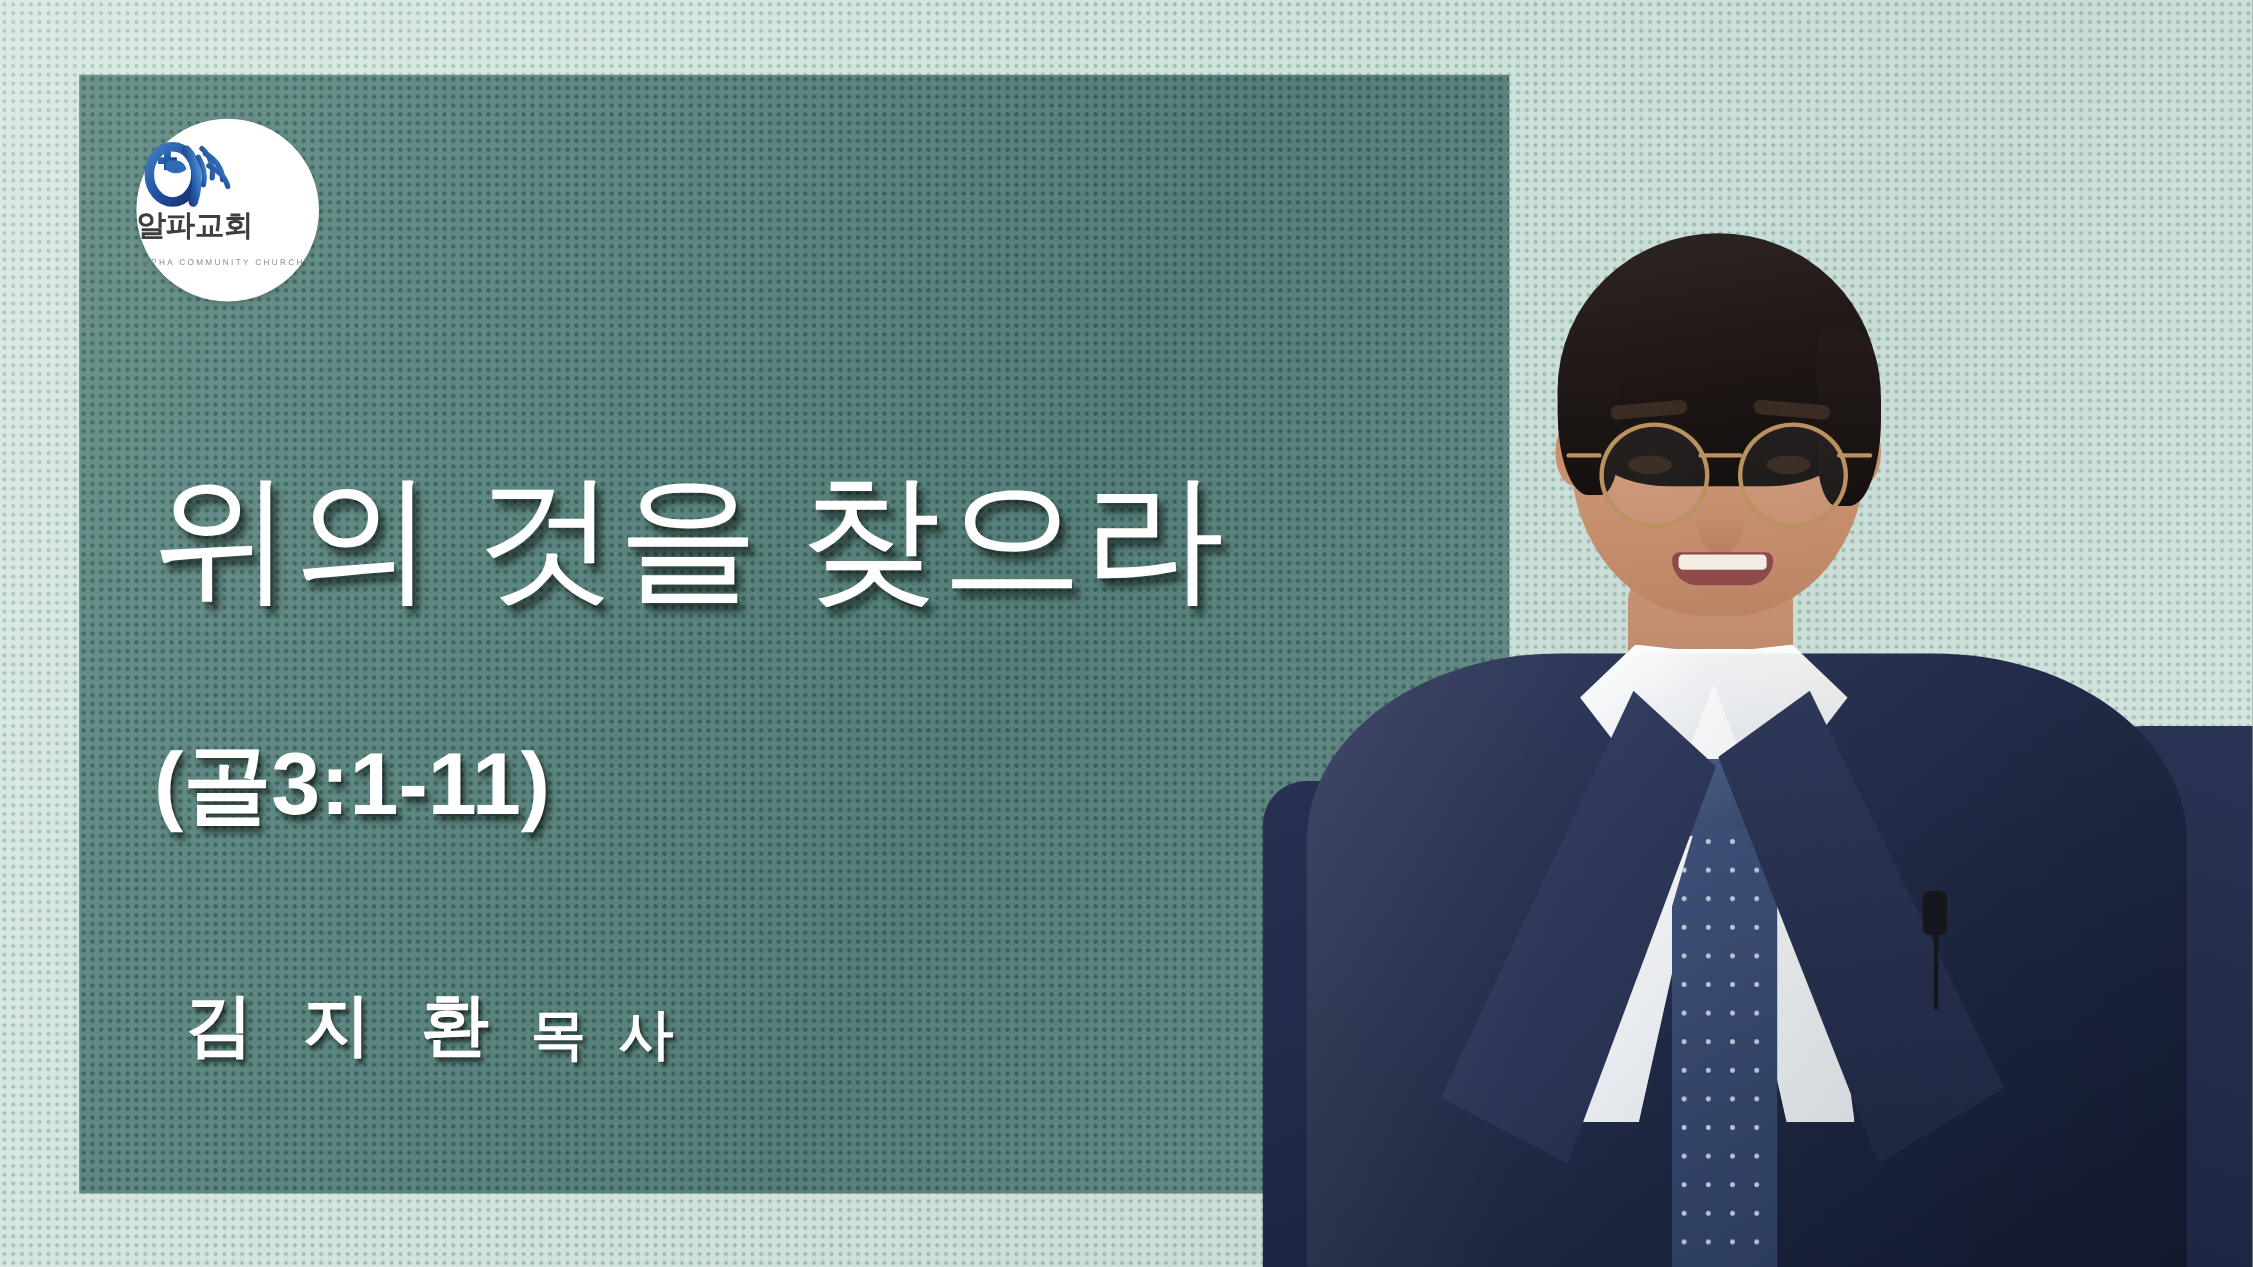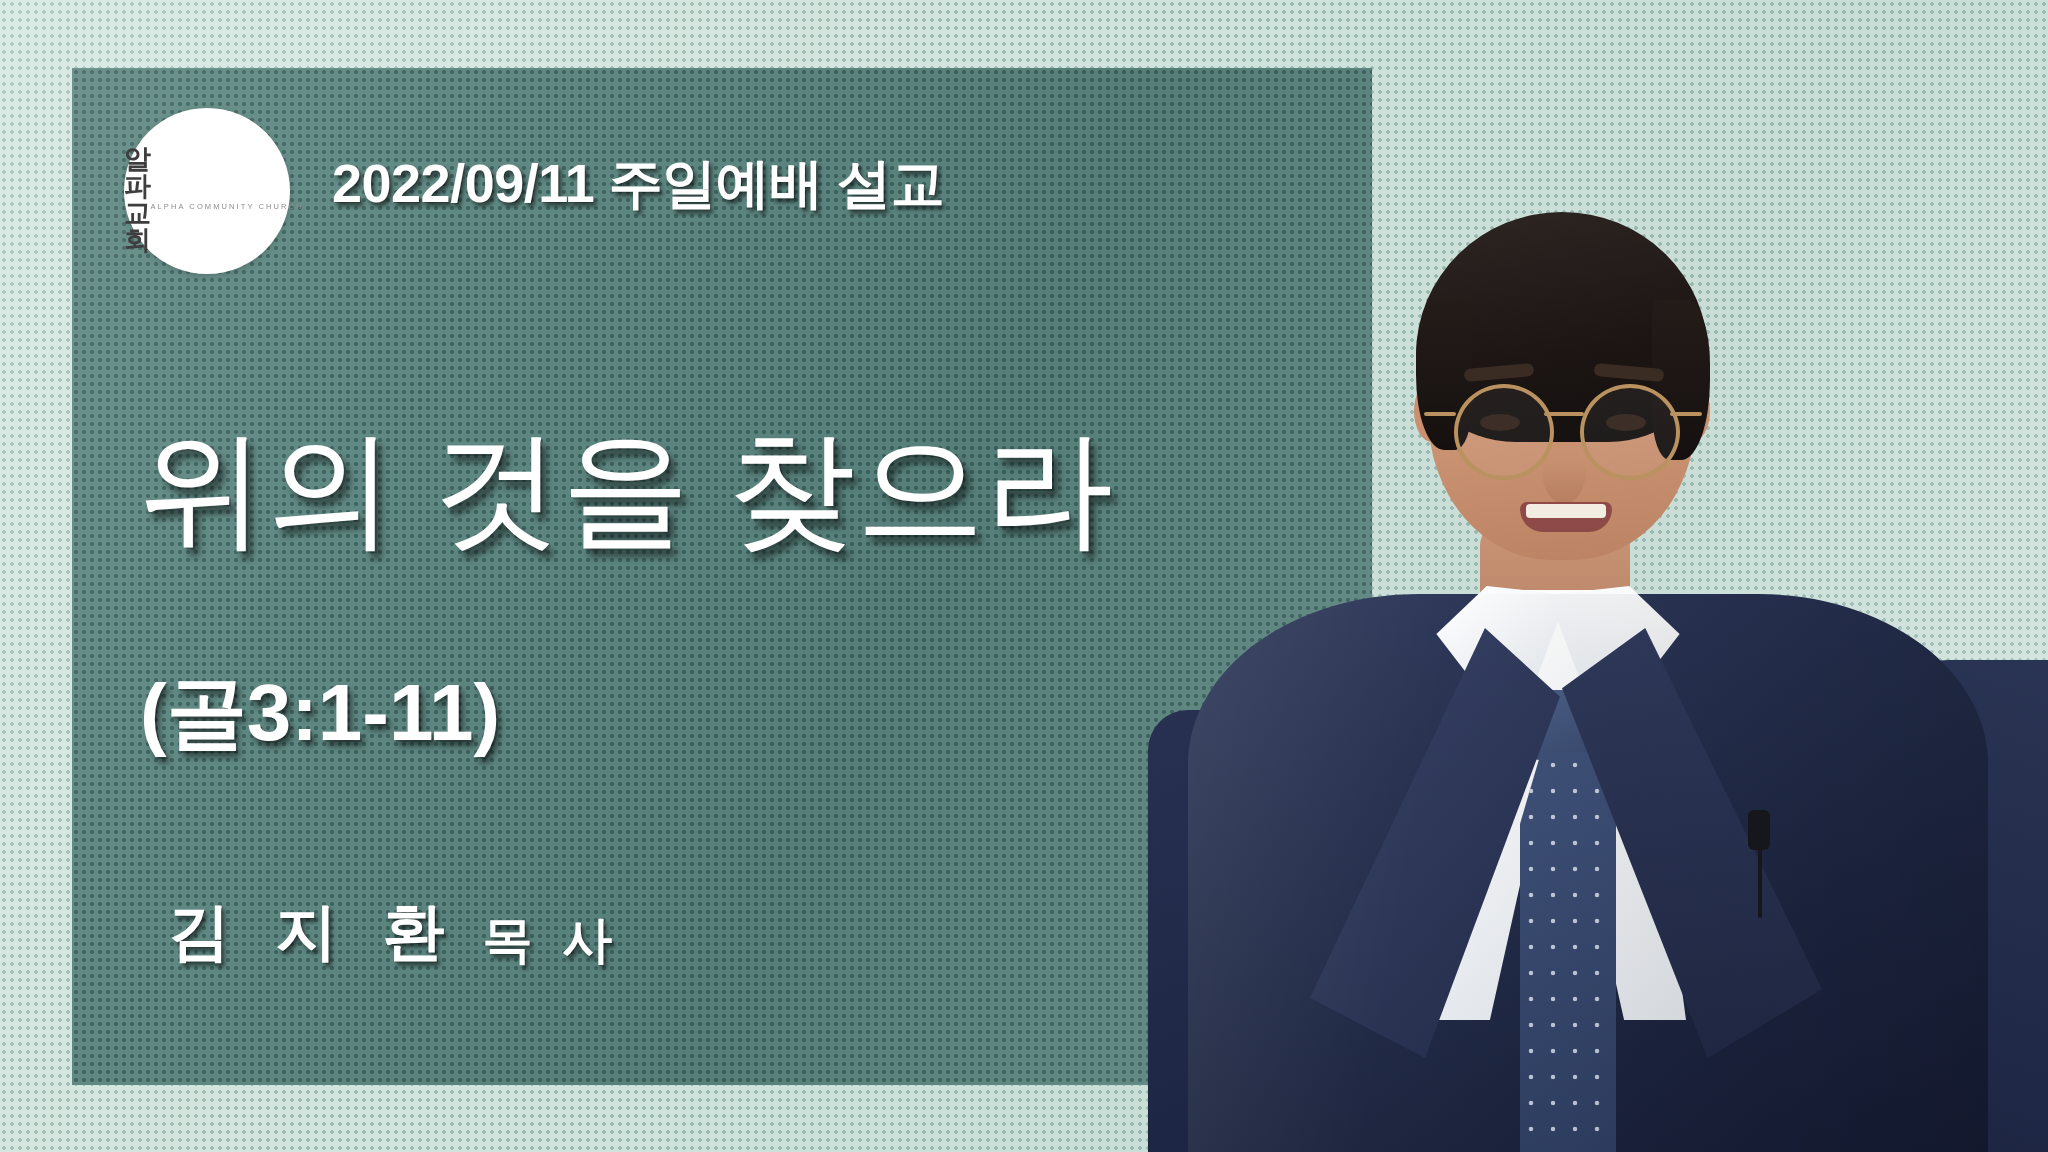--- a/index.html
+++ b/index.html
@@ -62,22 +62,21 @@
   .logo-badge {
     position: absolute;
     left: 124px;
     top: 108px;
     width: 166px;
     height: 166px;
     border-radius: 50%;
     background: #ffffff;
     box-shadow: 0 2px 6px rgba(0,0,0,0.18);
     display: flex;
-    flex-direction: row;
-    align-items: center;
+    flex-direction: column;
     justify-content: flex-start;
     padding-top: 16px;
     box-sizing: border-box;
   }
   .logo-mark {
     width: 94px;
     height: 66px;
     display: block;
   }
   .logo-kr {
@@ -339,21 +338,20 @@
 
       <path d="M76 14 C86 22 90 36 88 48" fill="none" stroke="url(#lgB)" stroke-width="6" stroke-linecap="round"></path>
       <path d="M80 20 C92 26 100 38 100 50" fill="none" stroke="url(#lgB)" stroke-width="6" stroke-linecap="round"></path>
       <path d="M72 24 C78 34 80 46 78 56" fill="none" stroke="url(#lgB)" stroke-width="6" stroke-linecap="round"></path>
       <path d="M84 34 C96 40 104 48 106 58" fill="none" stroke="url(#lgB)" stroke-width="6" stroke-linecap="round"></path>
     </svg>
     <div class="logo-kr">알파교회</div>
     <div class="logo-en">ALPHA COMMUNITY CHURCH</div>
   </div>
 
-  <div class="txt date-line">2022/09/11 주일예배 설교</div>
 
   <div class="txt main-title">위의 것을 찾으라</div>
 
   <div class="txt scripture">(골3:1-11)</div>
 
   <div class="txt speaker-row">
     <span class="speaker-name">김 지 환</span>
     <span class="speaker-role">목 사</span>
   </div>
 

